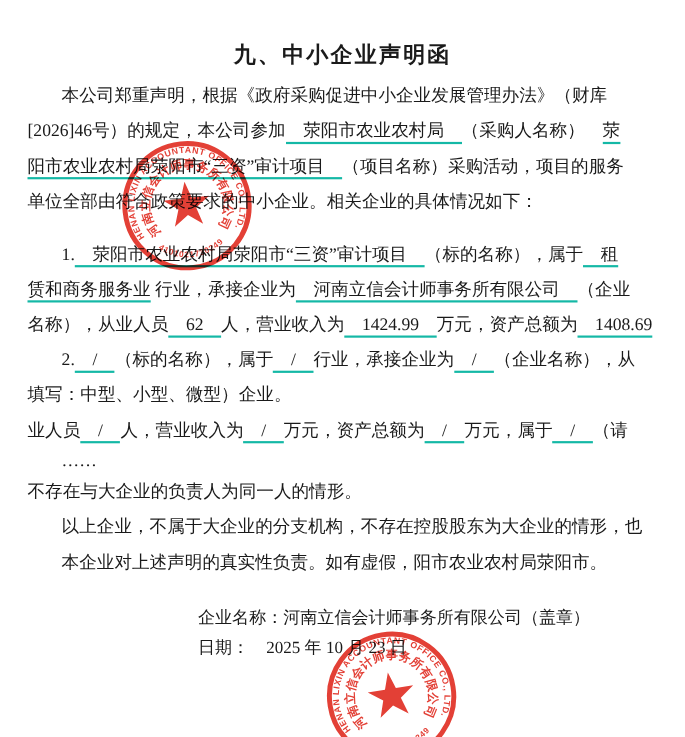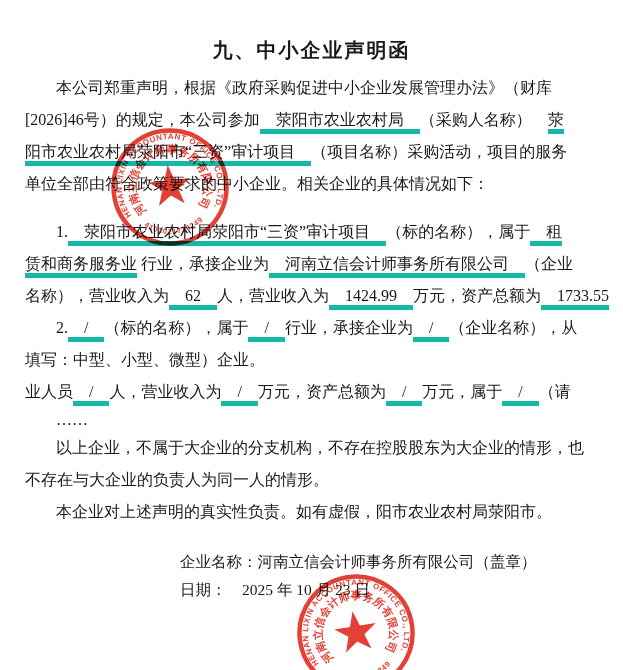--- a/index.html
+++ b/index.html
@@ -16,21 +16,21 @@
   .intro{margin-top:8px;}
   .item1{margin-top:16px;}
   .item2{}
   .dots{margin-top:0;}
   .dots .tl{line-height:24px;}
   .closing{margin-top:0;}
   .tl{
     font-size:16px;line-height:32px;white-space:pre;
   }
   .ind{padding-left:31px;}
-  .u{border-bottom:5px solid #14b8a6;padding-bottom:1px;}
+  .u{border-bottom:2px solid #14b8a6;padding-bottom:1px;}
   .signature{margin:20px 16px 0 180px;}
   .sig-line{font-size:15.5px;line-height:28px;white-space:pre;}
   
   .seal{
     position:absolute;mix-blend-mode:multiply;opacity:.9;pointer-events:none;
   }
   .seal .ring{fill:none;stroke:#e02b20;stroke-width:4.5;}
   .seal .star{fill:#e02b20;}
   .seal text{fill:#e02b20;}
   .seal .en{font-size:8px;font-weight:bold;letter-spacing:.6px;font-family:"Liberation Sans",sans-serif;}
@@ -49,36 +49,36 @@
   <div class="para intro">
       <div class="tl ind"><span>本公司郑重声明，根据《政府采购促进中小企业发展管理办法》（财库</span></div>
       <div class="tl"><span>[2026]46号）的规定，本公司参加</span><span class="u">　荥阳市农业农村局　</span><span>（采购人名称）</span><span>　</span><span class="u">荥</span></div>
       <div class="tl"><span class="u">阳市农业农村局荥阳市“三资”审计项目　</span><span>（项目名称）采购活动，项目的服务</span></div>
       <div class="tl"><span>单位全部由符合政策要求的中小企业。相关企业的具体情况如下：</span></div>
     </div>
 
   <div class="para item1">
       <div class="tl ind"><span>1.</span><span class="u">　荥阳市农业农村局荥阳市“三资”审计项目　</span><span>（标的名称），属于</span><span class="u">　租</span></div>
       <div class="tl"><span class="u">赁和商务服务业</span><span> 行业，承接企业为</span><span class="u">　河南立信会计师事务所有限公司　</span><span>（企业</span></div>
-      <div class="tl"><span>名称），营业收入为</span><span class="u">　62　</span><span>人，营业收入为</span><span class="u">　1424.99　</span><span>万元，资产总额为</span><span class="u">　1733.55</span></div>
+      <div class="tl"><span>名称），从业人员</span><span class="u">　62　</span><span>人，营业收入为</span><span class="u">　1424.99　</span><span>万元，资产总额为</span><span class="u">　1408.69</span></div>
     </div>
 
   <div class="para item2">
       <div class="tl ind"><span>2.</span><span class="u">　/　</span><span>（标的名称），属于</span><span class="u">　/　</span><span>行业，承接企业为</span><span class="u">　/　</span><span>（企业名称），从</span></div>
       <div class="tl"><span>填写：中型、小型、微型）企业。</span></div>
       <div class="tl"><span>业人员</span><span class="u">　/　</span><span>人，营业收入为</span><span class="u">　/　</span><span>万元，资产总额为</span><span class="u">　/　</span><span>万元，属于</span><span class="u">　/　</span><span>（请</span></div>
     </div>
 
   <div class="para dots">
       <div class="tl ind"><span>……</span></div>
     </div>
 
   <div class="para closing">
+      <div class="tl"><span>不存在与大企业的负责人为同一人的情形。</span></div>
       <div class="tl ind"><span>以上企业，不属于大企业的分支机构，不存在控股股东为大企业的情形，也</span></div>
-      <div class="tl"><span>不存在与大企业的负责人为同一人的情形。</span></div>
       <div class="tl ind"><span>本企业对上述声明的真实性负责。如有虚假，阳市农业农村局荥阳市。</span></div>
     </div>
 
   <div class="signature">
     <div class="sig-line">企业名称：河南立信会计师事务所有限公司（盖章）</div>
     <div class="sig-line">日期：　2025 年 10 月 23 日</div>
   </div>
 
   <svg class="seal seal1" width="124" height="124" viewBox="0 0 124 124">
     <defs>

